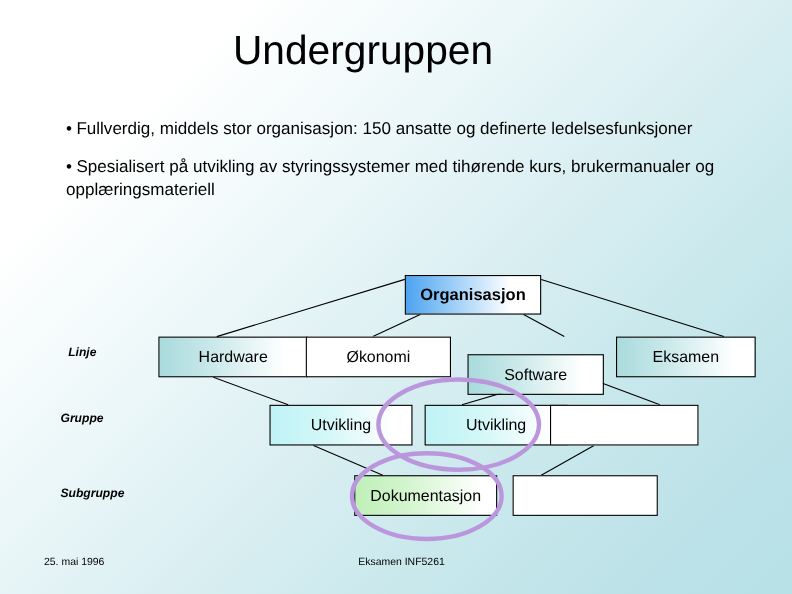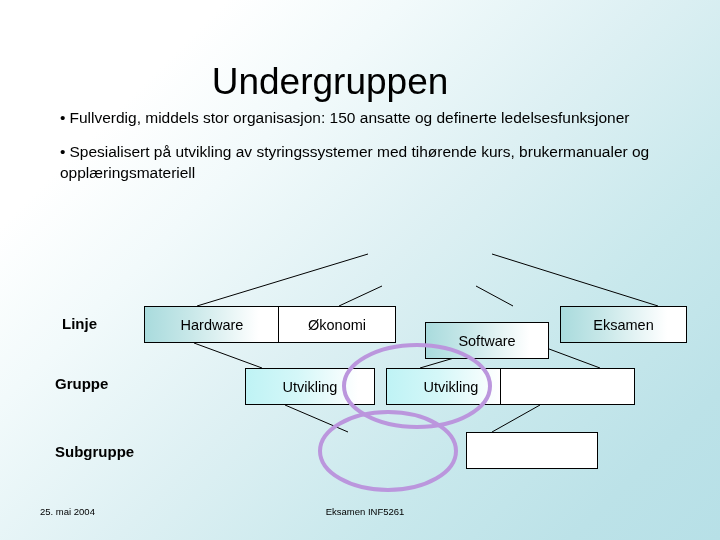--- a/index.html
+++ b/index.html
@@ -32,21 +32,20 @@
     position: absolute;
     left: 0;
     top: 26px;
     width: 660px;
     text-align: center;
     font-size: 37px;
     font-weight: normal;
     color: #000000;
     letter-spacing: 0px;
     line-height: 1.1;
-    margin-top: 36px;
   }
 
   
   .bullets {
     position: absolute;
     left: 60px;
     top: 108px;
     width: 600px;
   }
   .bullet {
@@ -103,22 +102,23 @@
   }
   .node-green {
     background: linear-gradient(to right, #bff0b8 0%, #d6f5d1 40%, #ffffff 90%, #ffffff 100%);
   }
   .node-white {
     background: #ffffff;
   }
 
   .row-label {
     position: absolute;
-    font-size: 15px;
+    font-size: 11px;
     font-weight: bold;
+    font-style: italic;
     color: #000000;
     z-index: 3;
     white-space: nowrap;
   }
 
   .ellipse-layer {
     position: absolute;
     left: 0;
     top: 0;
     width: 720px;
@@ -177,57 +177,63 @@
         <path d="M 505 343 L 420 368"></path>
 
         <path d="M 533 343 L 600 368"></path>
 
         <path d="M 285 405 L 348 432"></path>
 
         <path d="M 540 405 L 492 432"></path>
       </g>
     </svg>
 
+    <div class="node node-org" style="left:368px; top:250px; width:124px; height:36px;">
+      <span>Organisasjon</span>
+    </div>
 
     <div class="row-label" style="left:62px; top:315px;">Linje</div>
     <div class="row-label" style="left:55px; top:375px;">Gruppe</div>
     <div class="row-label" style="left:55px; top:443px;">Subgruppe</div>
 
     <div class="node node-teal" style="left:132px; top:306px; width:136px; height:37px;margin-left:12px;">
       <span>Hardware</span>
     </div>
-    <div class="node node-white" style="left:278px; top:306px; width:118px; height:37px;">
+    <div class="node node-white" style="left:278px; top:306px; width:132px; height:37px;">
       <span>Økonomi</span>
     </div>
     <div class="node node-teal" style="left:425px; top:322px; width:124px; height:37px;">
       <span>Software</span>
     </div>
     <div class="node node-teal" style="left:560px; top:306px; width:127px; height:37px;">
       <span>Eksamen</span>
     </div>
 
     <div class="node node-cyan" style="left:209px; top:368px; width:130px; height:37px;">
       <span>Utvikling</span>
     </div>
     <div class="node node-cyan" style="left:350px; top:368px; width:130px; height:37px;">
       <span>Utvikling</span>
     </div>
     <div class="node node-white" style="left:500px; top:368px; width:135px; height:37px;">
       <span></span>
     </div>
 
+    <div class="node node-green" style="left:322px; top:432px; width:130px; height:37px;">
+      <span>Dokumentasjon</span>
+    </div>
     <div class="node node-white" style="left:466px; top:432px; width:132px; height:37px;">
       <span></span>
     </div>
 
     <svg class="ellipse-layer" viewBox="0 0 720 540">
       <ellipse cx="417" cy="386" rx="73" ry="41" fill="none" stroke="#bb96dd" stroke-width="4"></ellipse>
       <ellipse cx="388" cy="451" rx="68" ry="39" fill="none" stroke="#bb96dd" stroke-width="4"></ellipse>
     </svg>
 
   </div>
 
-  <div class="footer-date">25. mai 2004</div>
+  <div class="footer-date">25. mai 1996</div>
   <div class="footer-center">
     <div>Eksamen INF5261</div>
   </div>
 
 </div>
 
 </body></html>

